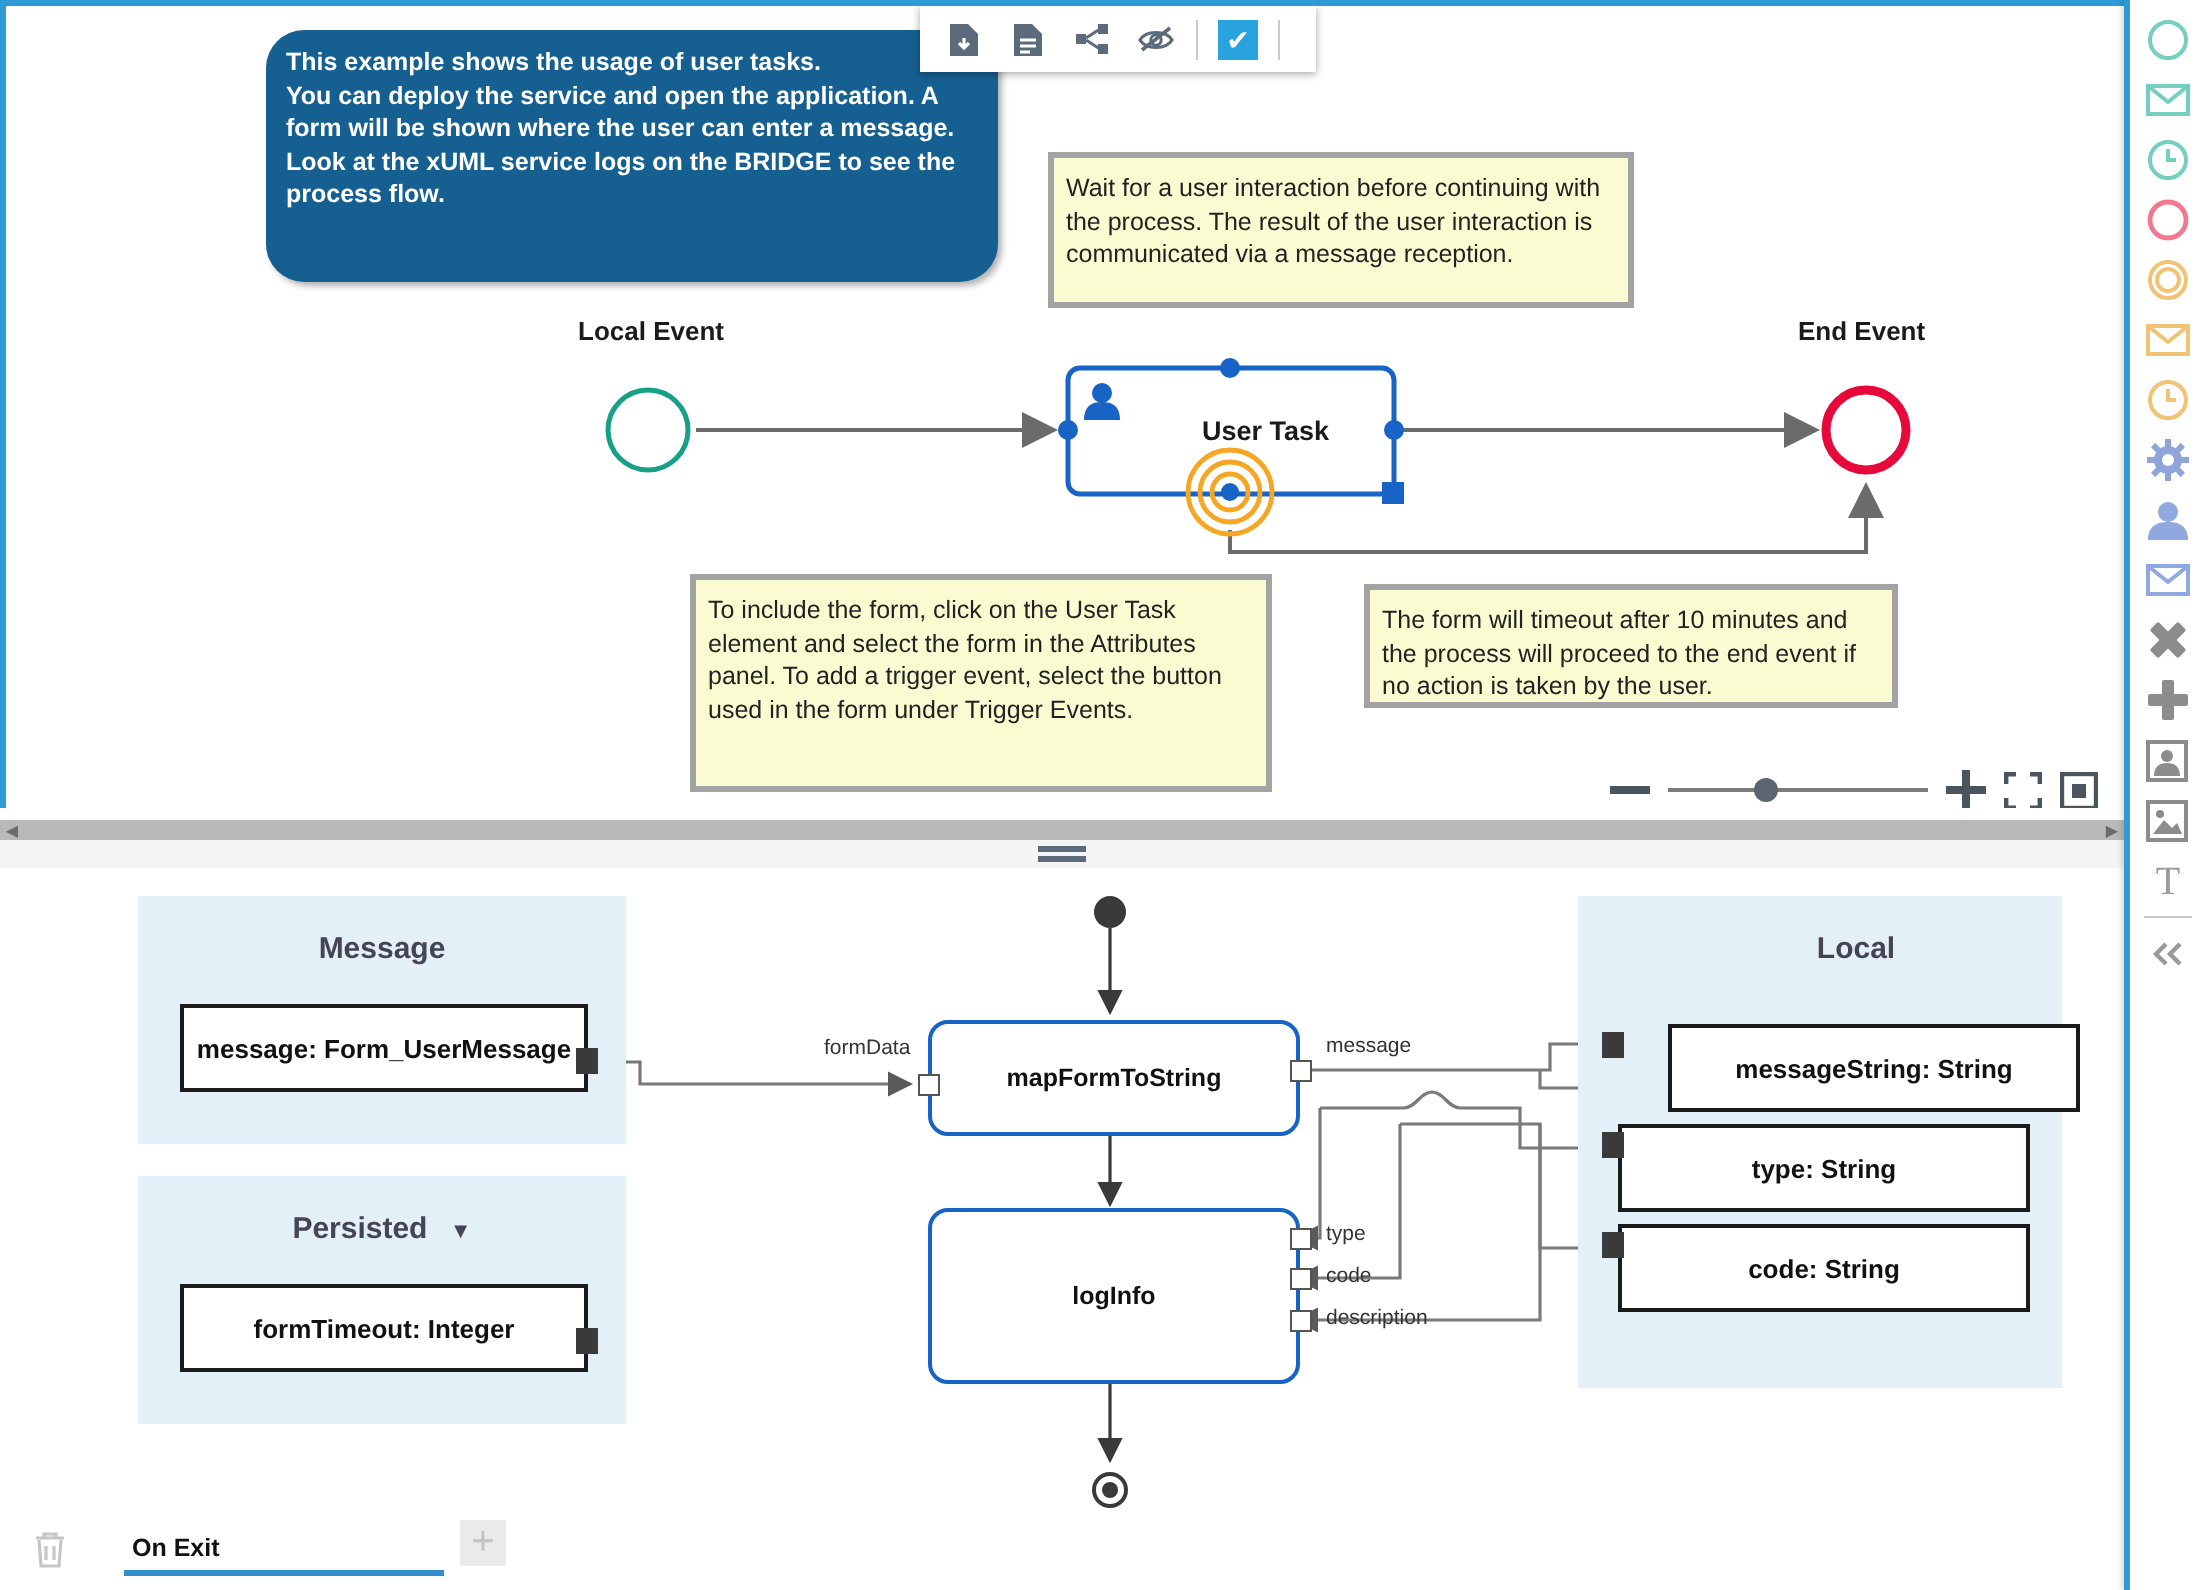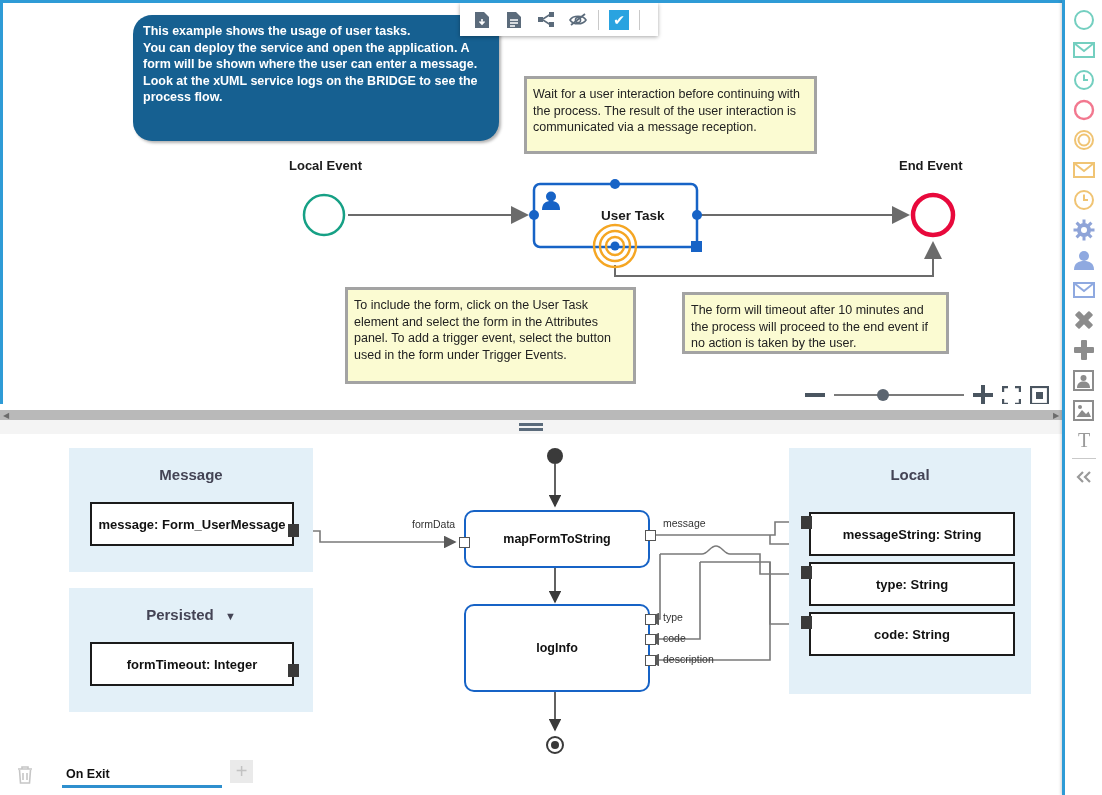--- a/index.html
+++ b/index.html
@@ -117,21 +117,21 @@
       </svg>
 
       <div class="lbl" style="left:286px;top:155px;">Local Event</div>
       <div class="lbl" style="left:896px;top:155px;">End Event</div>
       <div class="lbl" style="left:598px;top:205px;font-size:13.5px;">User Task</div>
 
       <div class="note note-blue" style="left:130px;top:12px;width:366px;height:126px;white-space:pre-line;">This example shows the usage of user tasks.
 You can deploy the service and open the application. A form will be shown where the user can enter a message.
 Look at the xUML service logs on the BRIDGE to see the process flow.</div>
       <div class="note note-yellow" style="left:521px;top:73px;width:293px;height:78px;">Wait for a user interaction before continuing with the process. The result of the user interaction is communicated via a message reception.</div>
-      <div class="note note-yellow" style="left:342px;top:284px;width:291px;height:97px;">To include the form, click on the User Task element and select the form in the Attributes panel. To add a trigger event, select the button used in the form under Trigger Events.</div>
+      <div class="note note-yellow" style="left:342px;top:284px;width:291px;height:109px;">To include the form, click on the User Task element and select the form in the Attributes panel. To add a trigger event, select the button used in the form under Trigger Events.</div>
       <div class="note note-yellow" style="left:679px;top:289px;width:267px;height:62px;">The form will timeout after 10 minutes and the process will proceed to the end event if no action is taken by the user.</div>
 
       <div id="top-toolbar">
         <div class="tb">
           <svg width="16" height="18" viewBox="0 0 16 18">
               <path d="M1,1 h9 l5,5 v11 h-14 z" fill="#5b6b7b"></path>
               <path d="M8,8 v4 M5.5,10.5 L8,13 L10.5,10.5" stroke="#fff" stroke-width="1.6" fill="none"></path>
             </svg>
         </div>
         <div class="tb">
@@ -255,23 +255,23 @@
     <div class="panel" style="left:69px;top:154px;width:244px;height:124px;">
       <div class="panel-title" style="top:18px;">
         <span>Persisted</span>
         <span style="font-size:11px;margin-left:7px;">▼</span>
       </div>
     </div>
     <div class="objnode" style="left:90px;top:208px;width:200px;height:40px;">formTimeout: Integer</div>
     <div class="pin-black" style="left:288px;top:230px;"></div>
 
     <div class="panel" style="left:789px;top:14px;width:242px;height:246px;">
-      <div class="panel-title" style="top:18px;">Local</div>
+      <div class="panel-title" style="top:18px;margin-left:18px;">Local</div>
     </div>
-    <div class="objnode" style="left:809px;top:78px;width:202px;height:40px;">messageString: String</div>
+    <div class="objnode" style="left:834px;top:78px;width:202px;height:40px;">messageString: String</div>
     <div class="pin-black" style="left:801px;top:82px;"></div>
     <div class="objnode" style="left:809px;top:128px;width:202px;height:40px;">type: String</div>
     <div class="pin-black" style="left:801px;top:132px;"></div>
     <div class="objnode" style="left:809px;top:178px;width:202px;height:40px;">code: String</div>
     <div class="pin-black" style="left:801px;top:182px;"></div>
 
     <div class="action" style="left:464px;top:76px;width:182px;height:54px;text-align:center;">mapFormToString</div>
     <div class="pin-hollow" style="left:459px;top:103px;"></div>
     <div class="pin-hollow" style="left:645px;top:96px;"></div>
 

